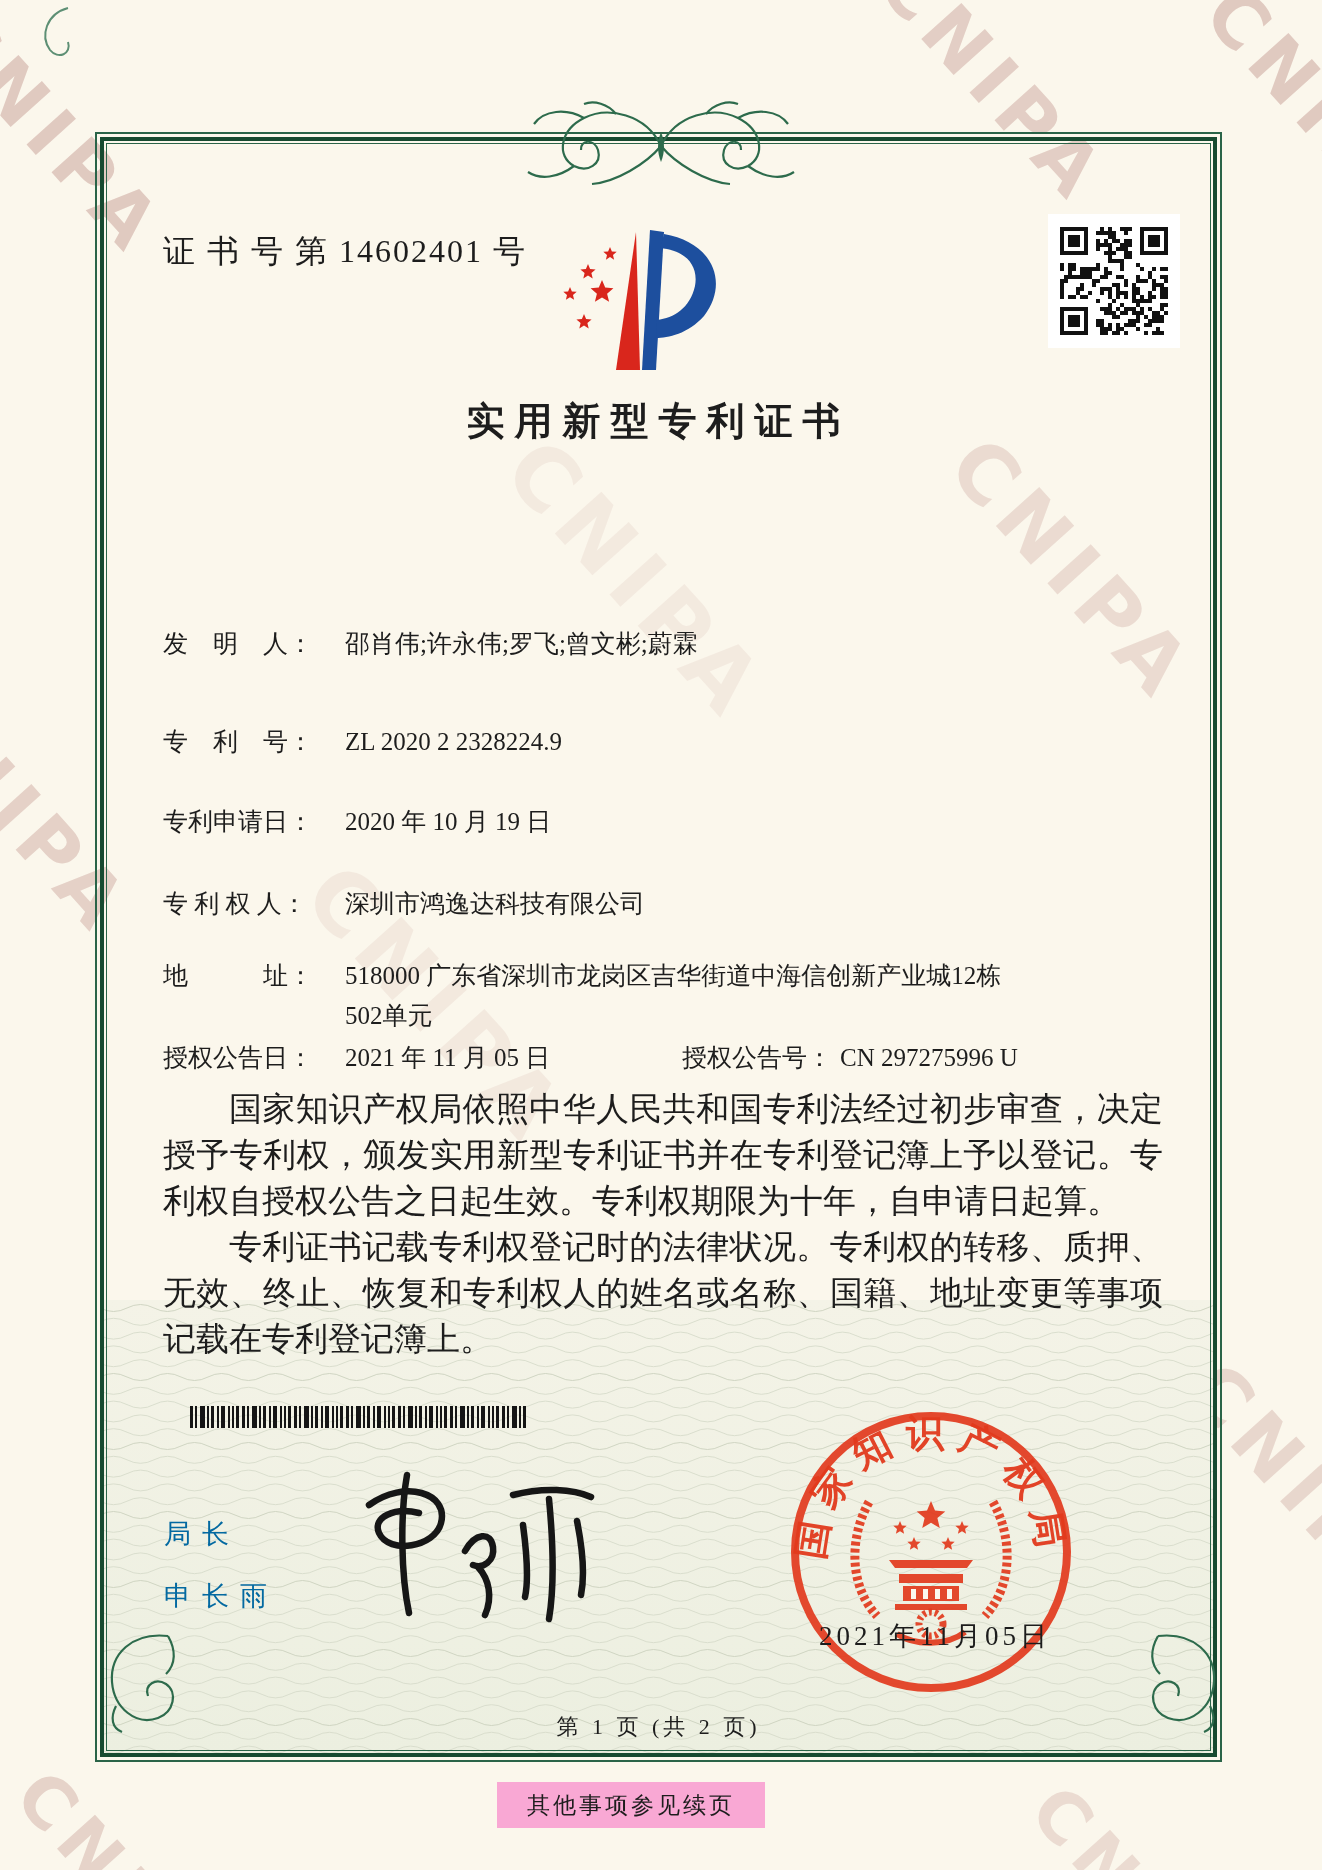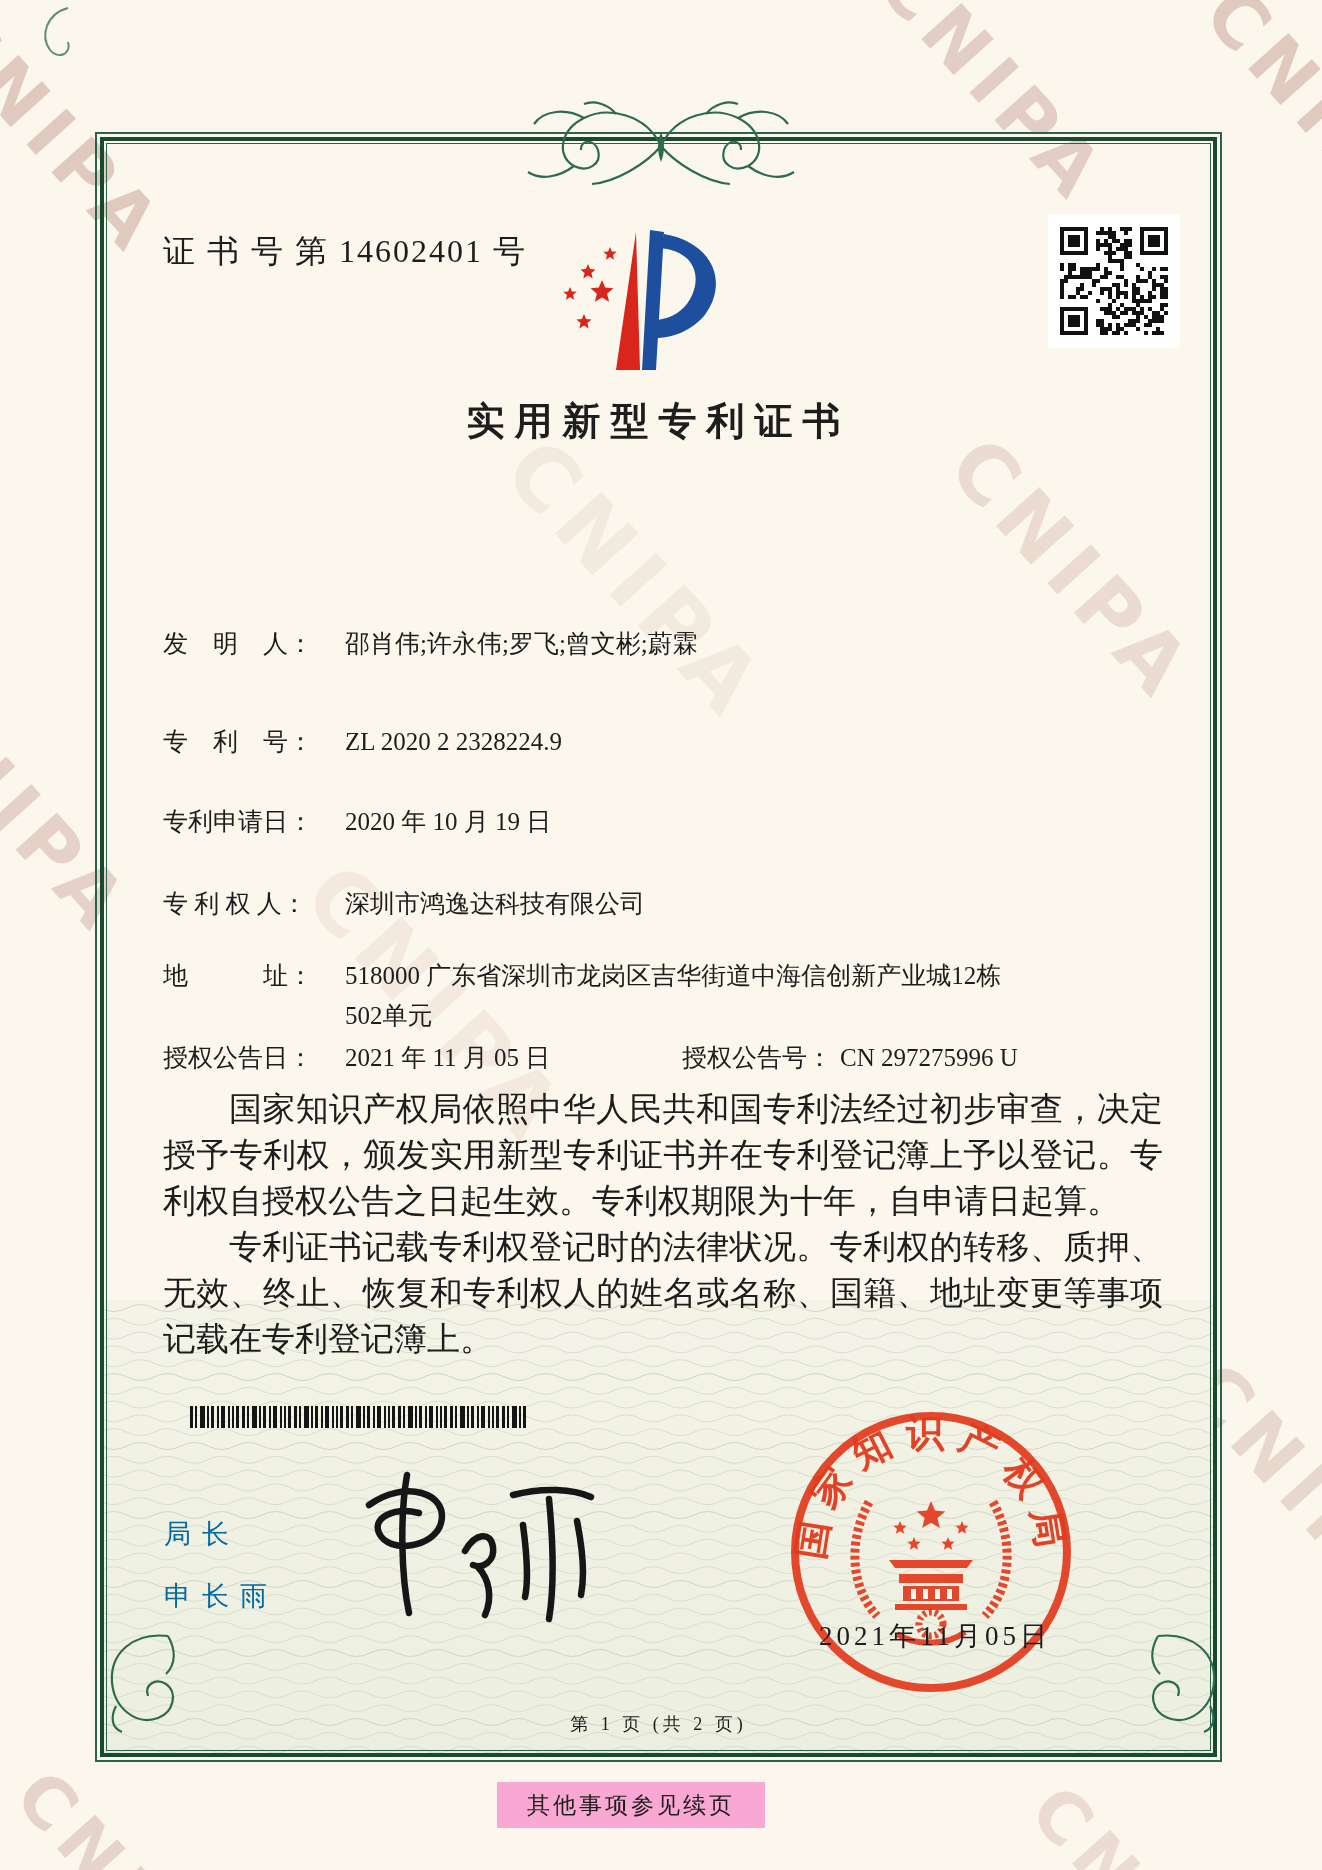--- a/index.html
+++ b/index.html
@@ -35,21 +35,21 @@
   .grant-g2 .flabel{width:158px}
   .body-text{position:absolute;left:163px;top:1086px;width:1000px;font-size:33px;
              line-height:46px;text-align:justify;z-index:5}
   .body-text p{margin:0;text-indent:2em}
   .barcode{position:absolute;left:190px;top:1406px;z-index:6}
   .director{position:absolute;left:164px;font-family:"DejaVu Sans","Liberation Sans",sans-serif;
             font-size:27px;font-weight:500;letter-spacing:11px;z-index:6;color:#0369a1}
   .sig{position:absolute;left:345px;top:1455px;z-index:6}
   .seal{position:absolute;left:785px;top:1402px;z-index:7}
   .page-info{position:absolute;left:95px;width:1127px;top:1712px;text-align:center;
-             font-size:18px;letter-spacing:4px;z-index:6}
+             font-size:22px;letter-spacing:4px;z-index:6}
   .strip{position:absolute;left:497px;top:1782px;width:268px;height:46px;background:#f9a8d4;
          display:flex;align-items:center;justify-content:center;font-size:23px;
          letter-spacing:3px;z-index:6}
 </style>
 </head>
 <body>
 
 <div class="page">
 
   <div class="wm" id="wmLayer">

